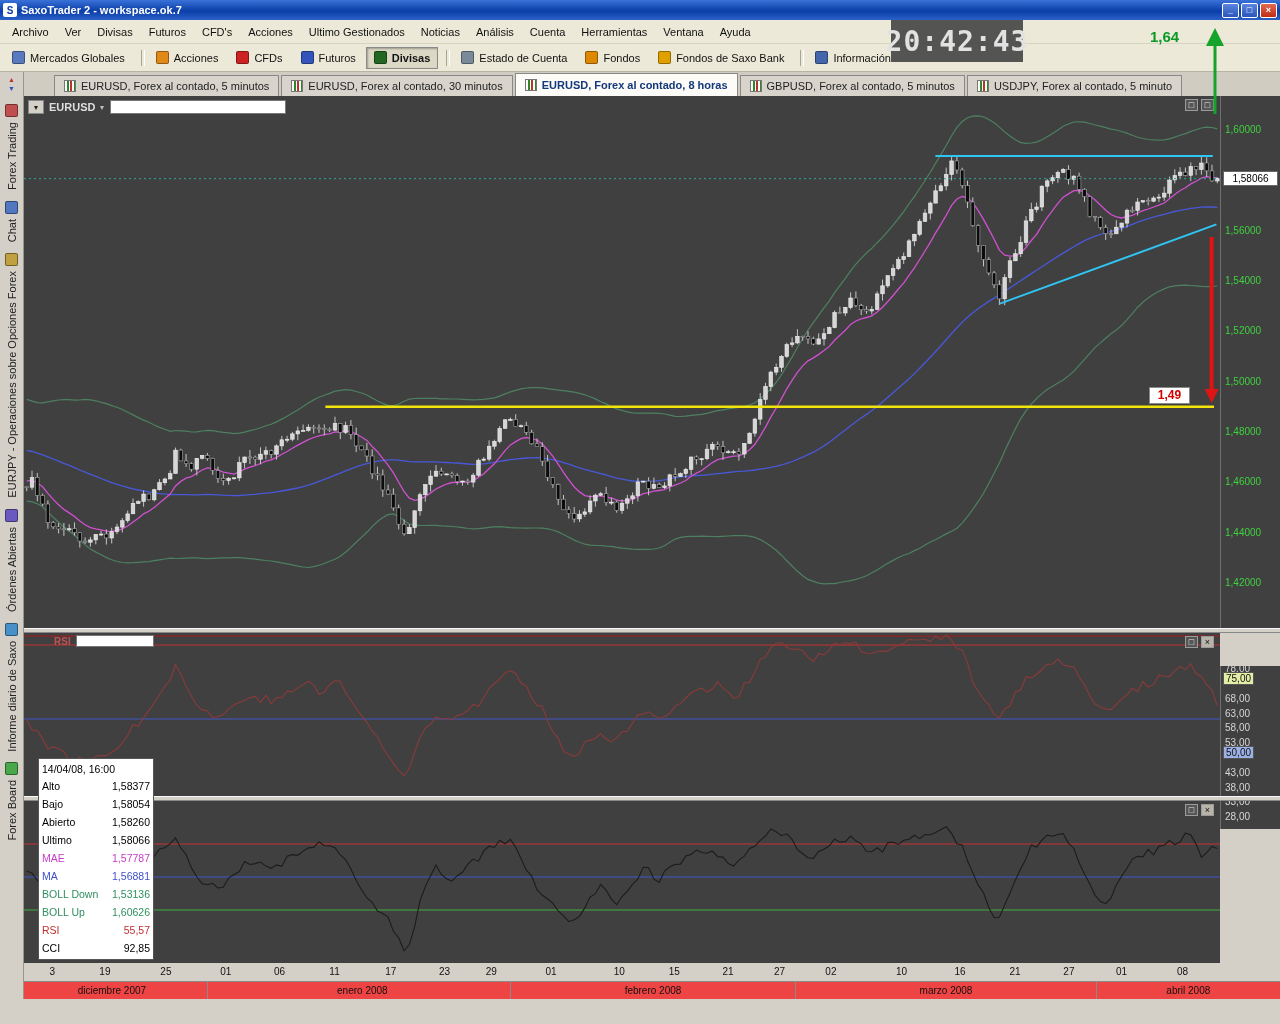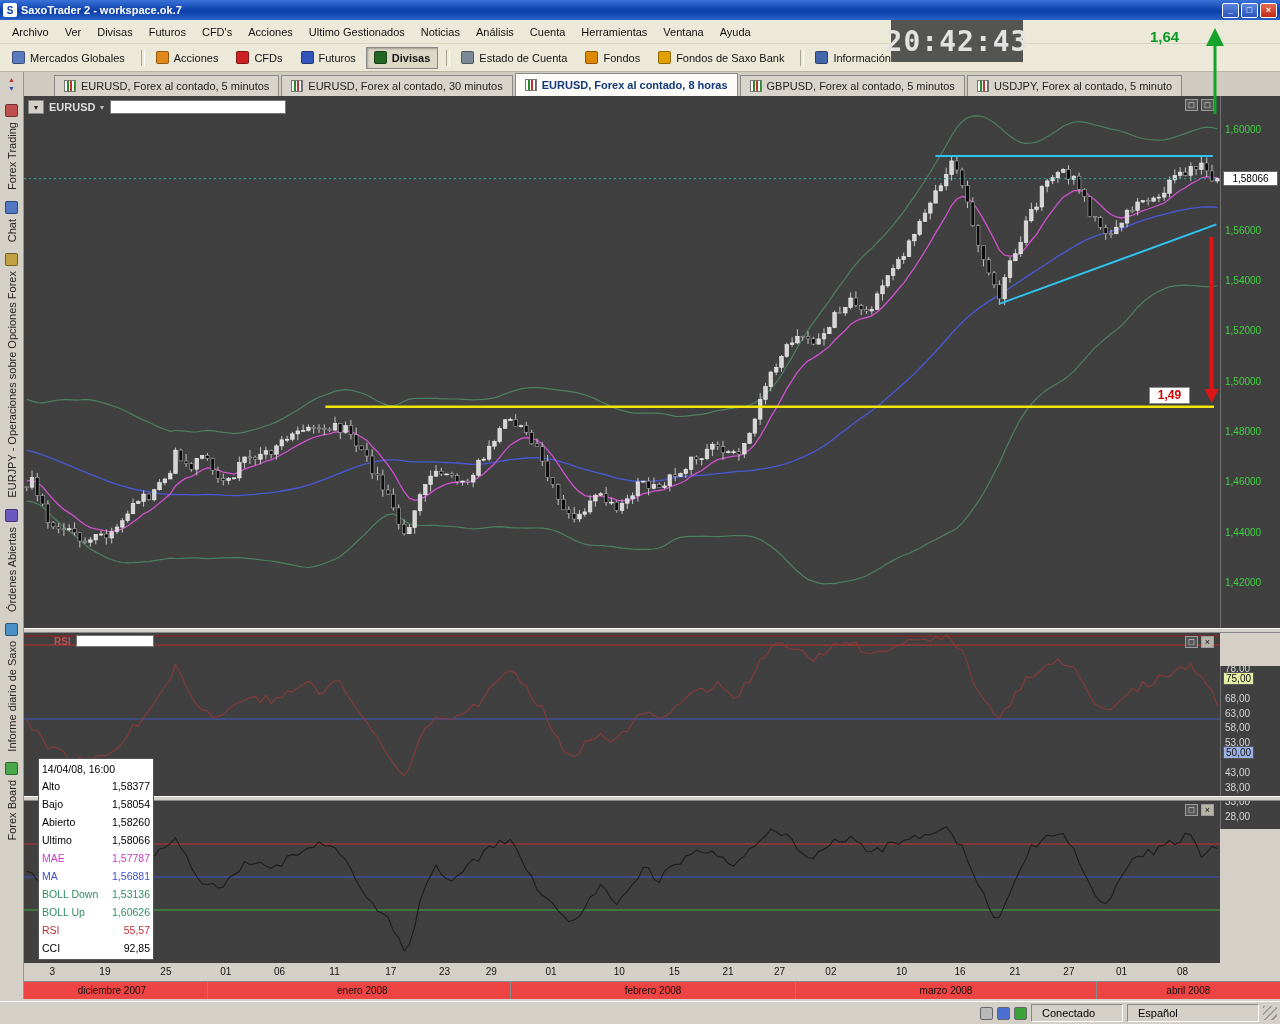--- a/index.html
+++ b/index.html
@@ -874,22 +874,14 @@
       <div class="xtick" style="left: 1147.53px;">08</div>
     </div>
   <div id="xaxis-months">
       <div class="month" style="left: 0px; width: 175.812px;">diciembre 2007</div>
       <div class="month" style="left: 183px; width: 309.764px;">enero 2008</div>
       <div class="month" style="left: 485.576px; width: 285.844px;">febrero 2008</div>
       <div class="month" style="left: 771.42px; width: 300.196px;">marzo 2008</div>
       <div class="month" style="left: 1071.62px; width: 184.384px;">abril 2008</div>
     </div>
 
-  <div class="statusbar">
-    <span class="sb-ico hour"></span>
-    <span class="sb-ico net"></span>
-    <span class="sb-ico lock"></span>
-    <span class="sb-panel">Conectado</span>
-    <span class="sb-panel lang">Español</span>
-    <span class="grip"></span>
-  </div>
 
 </div>
 
 </body></html>

